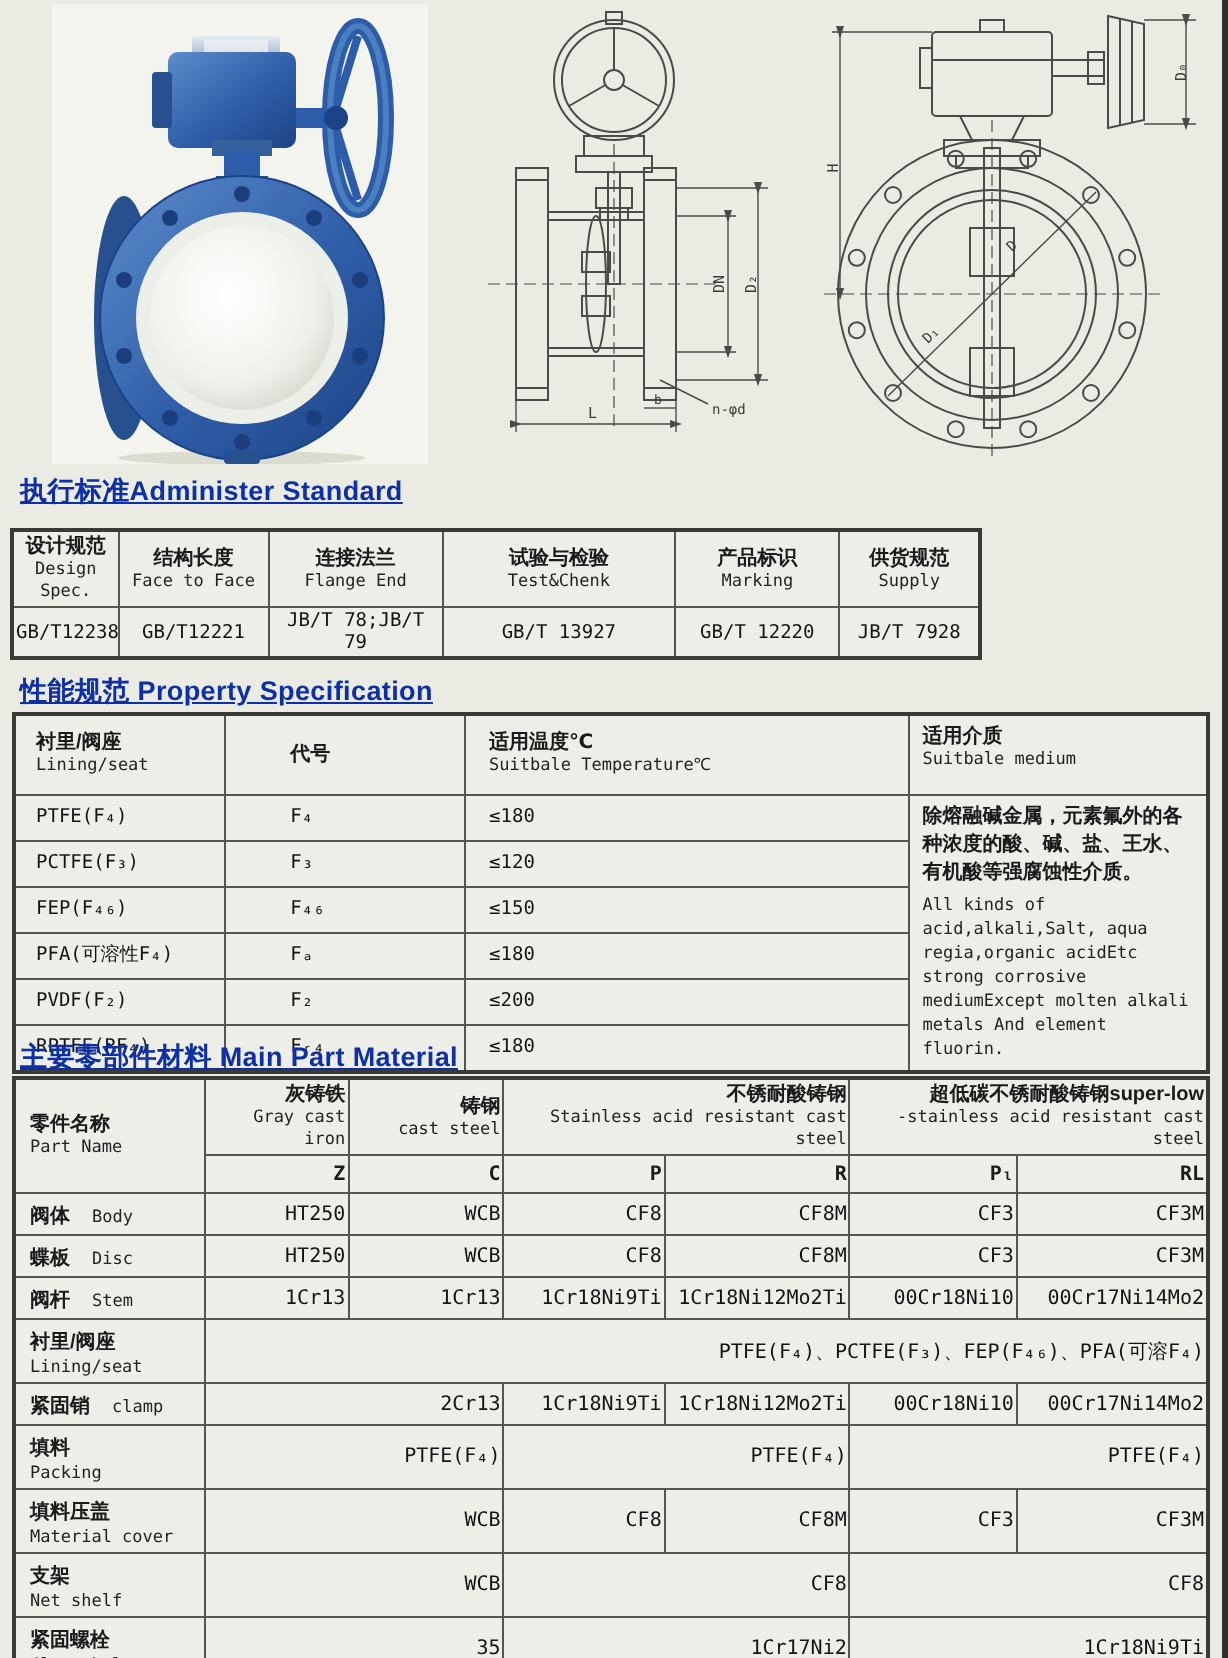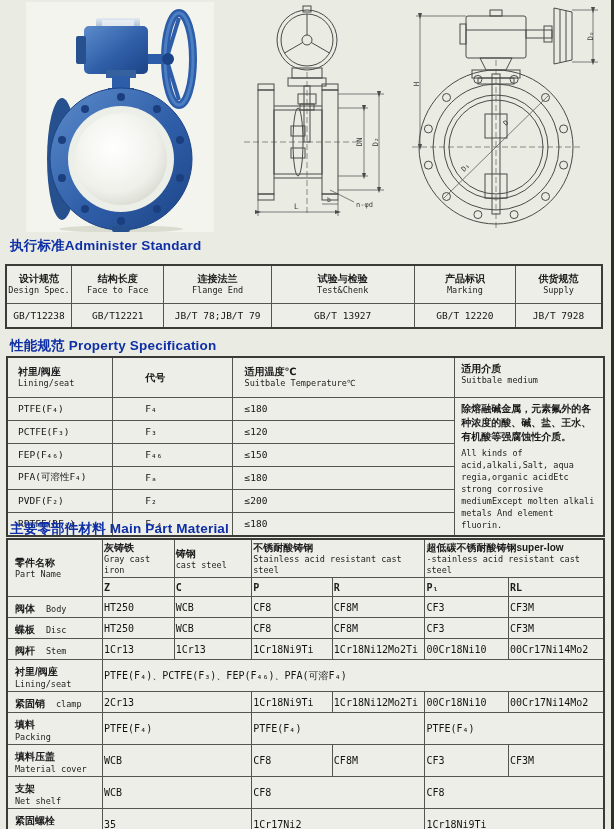--- a/index.html
+++ b/index.html
@@ -10,55 +10,55 @@
     color:#1b1b1b;
   }
   .scan-edge{position:absolute;right:0;top:0;width:3px;height:829px;background:#2f2f2a;}
   
   .drawings{position:absolute;left:0;top:0;width:611px;height:232px;}
   .photo-wrap{position:absolute;left:26px;top:2px;width:188px;height:230px;}
   .section-wrap{position:absolute;left:228px;top:2px;width:196px;height:224px;}
   .front-wrap{position:absolute;left:406px;top:2px;width:206px;height:226px;}
   svg text{font-family:"DejaVu Sans Mono","DejaVu Sans",monospace;fill:#3c3c3c;}
   
-  .sec-title{position:absolute;left:10px;font-weight:bold;font-size:13.5px;color:#0e2fa6;letter-spacing:0.2px;}
+  .sec-title{position:absolute;left:10px;font-weight:bold;font-size:13.5px;color:#0e2fa6;letter-spacing:0.2px;text-decoration:underline;}
   #title-standards{top:237px;}
   #title-property{top:337px;}
   #title-materials{top:520px;}
   
   table{border-collapse:collapse;table-layout:fixed;background:#edeee7;}
   td{border:1px solid #55554f;overflow:hidden;}
   .zh{font-weight:bold;font-size:10px;display:block;line-height:13px;}
   .zh-i{font-weight:bold;font-size:10px;}
   .en{font-family:"DejaVu Sans Mono",monospace;font-size:8.5px;display:block;line-height:11px;color:#222;}
   .en-i{font-family:"DejaVu Sans Mono",monospace;font-size:8.5px;color:#222;margin-left:11px;}
   .val{font-family:"DejaVu Sans Mono",monospace;font-size:9.5px;color:#141414;}
   
-  #tbl-standards{position:absolute;left:5px;top:264px;width:598px;border:2px solid #3a3a36;}
+  #tbl-standards{position:absolute;left:5px;top:264px;width:486px;border:2px solid #3a3a36;}
   #tbl-standards td{text-align:center;vertical-align:middle;}
   #tbl-standards tr.hd{height:38px;}
   #tbl-standards tr.vl{height:25px;padding-left:36px;}
   
   #tbl-property{position:absolute;left:6px;top:356px;width:599px;border:2px solid #3a3a36;}
   #tbl-property tr.hd{height:40px;}
   #tbl-property tr.rw{height:19px;}
   #tbl-property td{vertical-align:middle;}
   #tbl-property td.c-lining{padding-left:10px;}
   #tbl-property td.c-code{padding-left:32px;}
   #tbl-property td.c-temp{padding-left:12px;}
   #tbl-property td.c-medium{padding:4px 6px;vertical-align:top;}
   .medium-zh{font-size:10px;font-weight:bold;line-height:14px;}
   .medium-en{font-family:"DejaVu Sans Mono",monospace;font-size:8.5px;line-height:12px;margin-top:3px;color:#222;}
   
   #tbl-materials{position:absolute;left:6px;top:538px;width:599px;border:2px solid #3a3a36;}
   #tbl-materials tr.hd1{height:34px;}
   #tbl-materials tr.hd2{height:19px;}
   #tbl-materials tr.r1{height:21px;}
   #tbl-materials tr.r2{height:26px;}
-  #tbl-materials td{text-align:left;vertical-align:middle;}
+  #tbl-materials td{text-align:right;vertical-align:middle;}
   #tbl-materials td.c-part{text-align:left;padding-left:7px;}
   .code{font-family:"DejaVu Sans Mono",monospace;font-size:10px;font-weight:bold;}
   #tbl-materials .val{font-size:10px;}
 </style>
 </head>
 <body>
 
 <div class="scan-edge"></div>
 
 <div class="drawings">

